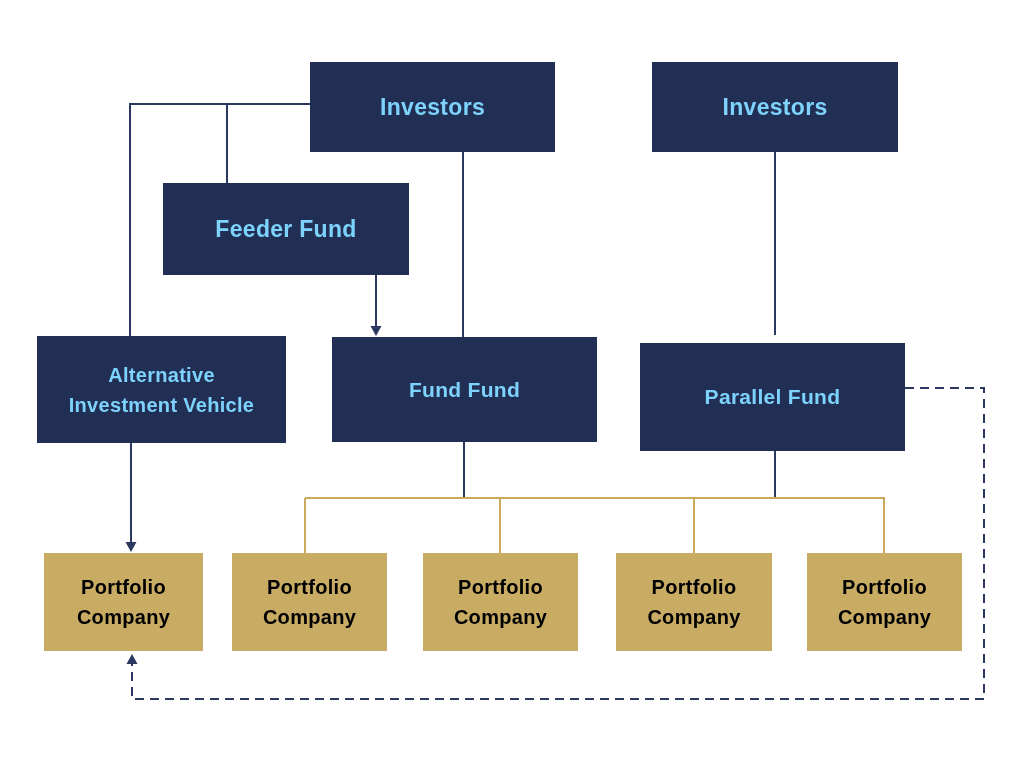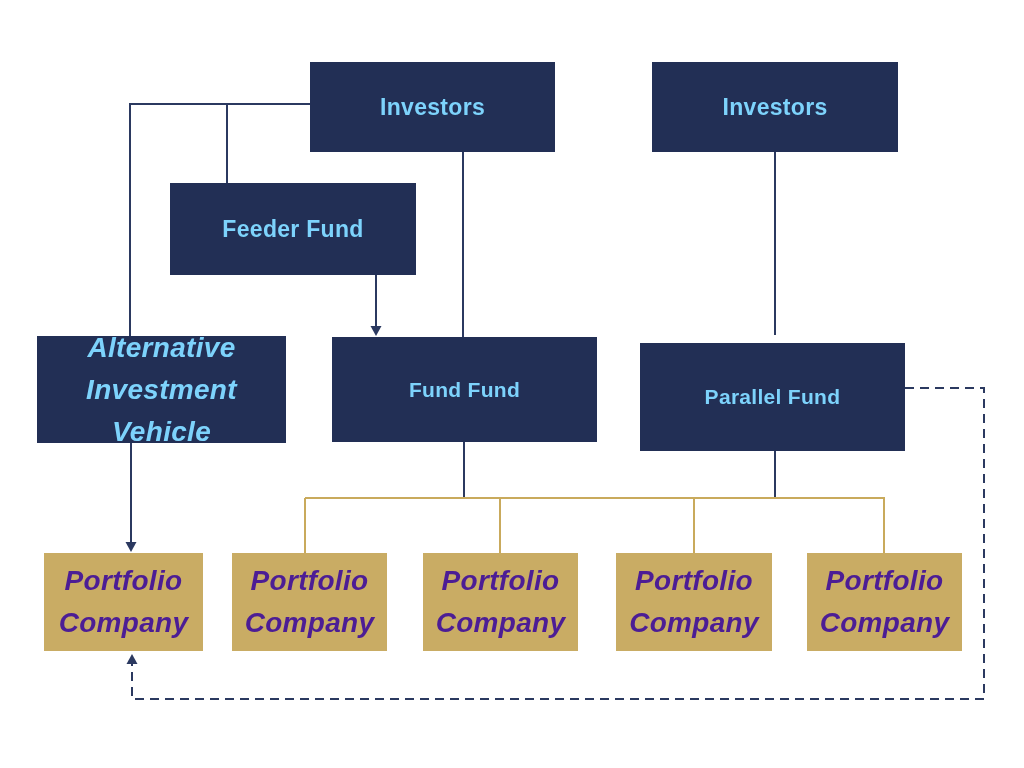--- a/index.html
+++ b/index.html
@@ -13,27 +13,27 @@
   .edges{position:absolute;left:0;top:0;width:1024px;height:768px;}
   .node{
     position:absolute;
     display:flex;align-items:center;justify-content:center;
     text-align:center;
     font-weight:700;
     letter-spacing:.3px;
     box-sizing:border-box;
   }
   .node.navy{background:#222F55;color:#7dd3fc;}
-  .node.gold{background:#C9AC64;color:#4c1d95;}
+  .node.gold{background:#C9AC64;color:#000000;}
   .lbl{display:block;line-height:1.5;}
   .lbl.wrap{max-width:205px;}
   .lbl.wrap-sm{max-width:140px;}
   .fs-lg{font-size:23px;}
   .fs-md{font-size:21px;}
-  .fs-sm{font-size:28px;font-style:italic;}
+  .fs-sm{font-size:20px;}
 </style>
 </head>
 <body>
 
 <div class="stage">
 
   <svg class="edges" width="1024" height="768" viewBox="0 0 1024 768">
     <g stroke="#2B3960" stroke-width="2" fill="none" shape-rendering="crispEdges">
 
       <polyline points="310,104 130,104 130,336"></polyline>
@@ -71,21 +71,21 @@
   </svg>
 
   <div class="node navy fs-lg" style="left:310px;top:62px;width:245px;height:90px">
     <span class="lbl">Investors</span>
   </div>
 
   <div class="node navy fs-lg" style="left:652px;top:62px;width:246px;height:90px">
     <span class="lbl">Investors</span>
   </div>
 
-  <div class="node navy fs-lg" style="left:170px;top:183px;width:246px;height:92px">
+  <div class="node navy fs-lg" style="left:163px;top:183px;width:246px;height:92px">
     <span class="lbl">Feeder Fund</span>
   </div>
 
   <div class="node navy fs-sm" style="left:37px;top:336px;width:249px;height:107px">
     <span class="lbl wrap">Alternative Investment Vehicle</span>
   </div>
 
   <div class="node navy fs-md" style="left:332px;top:337px;width:265px;height:105px">
     <span class="lbl">Fund Fund</span>
   </div>

